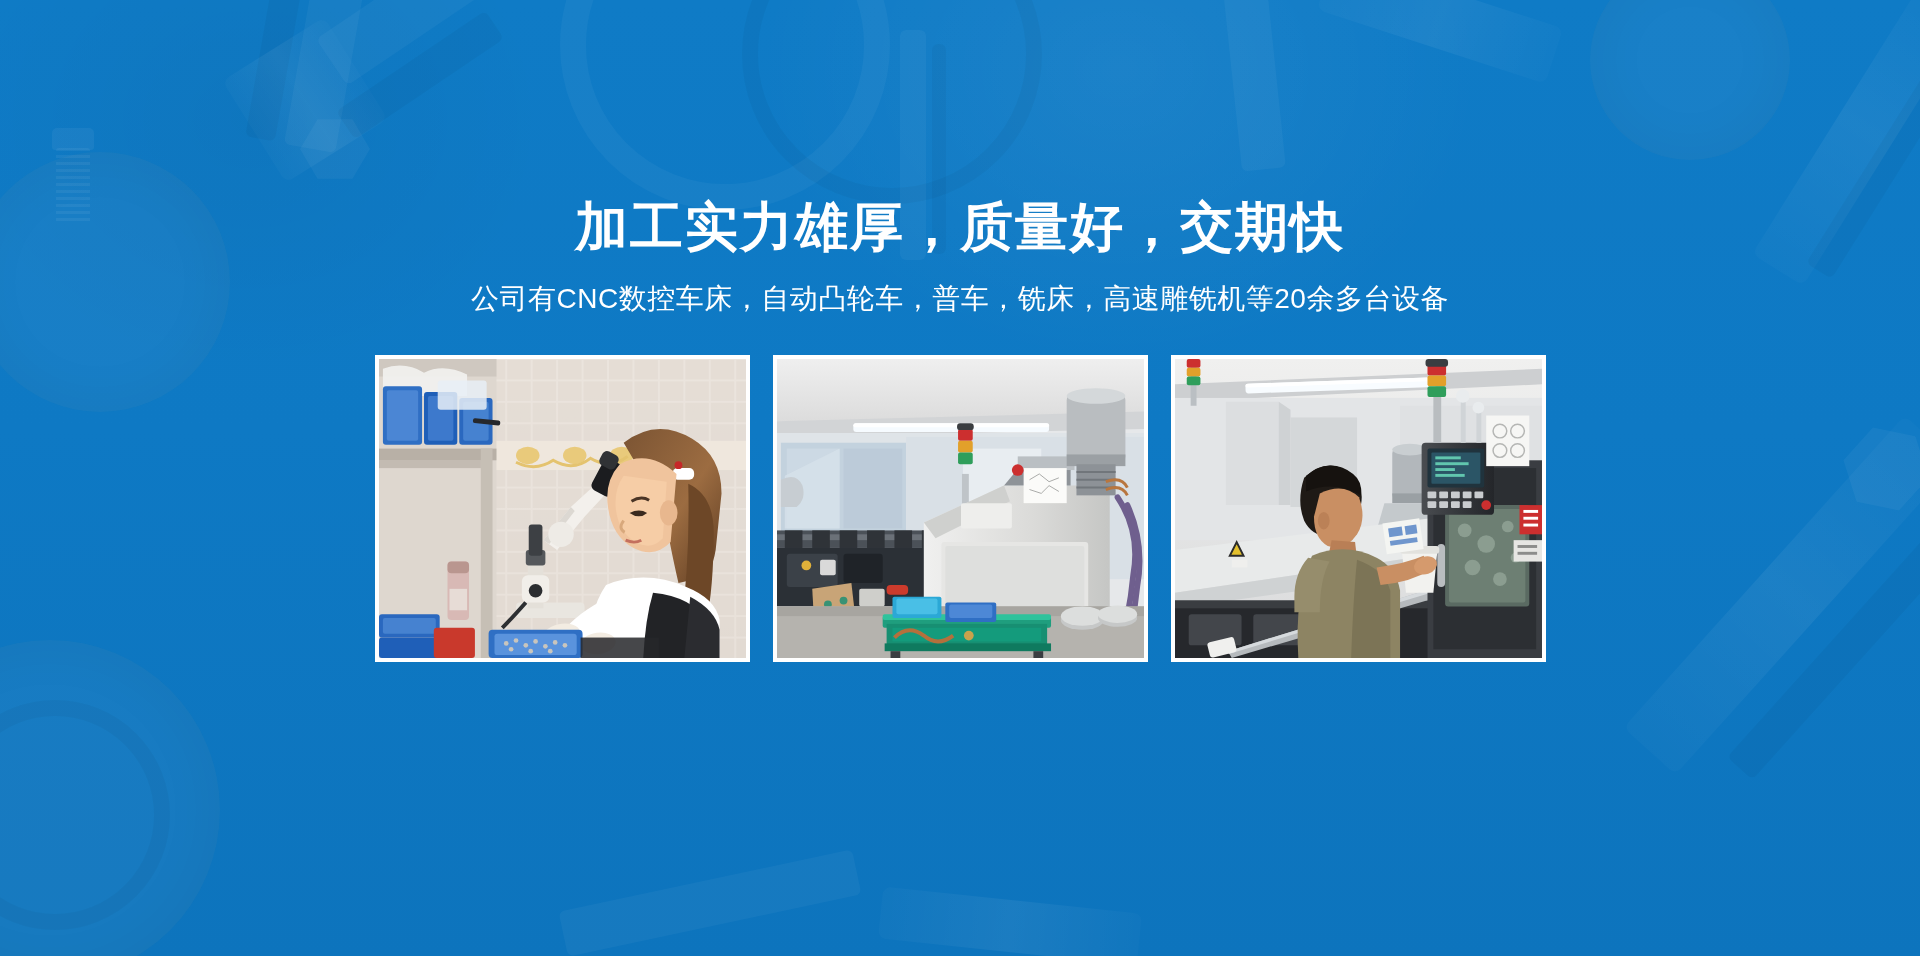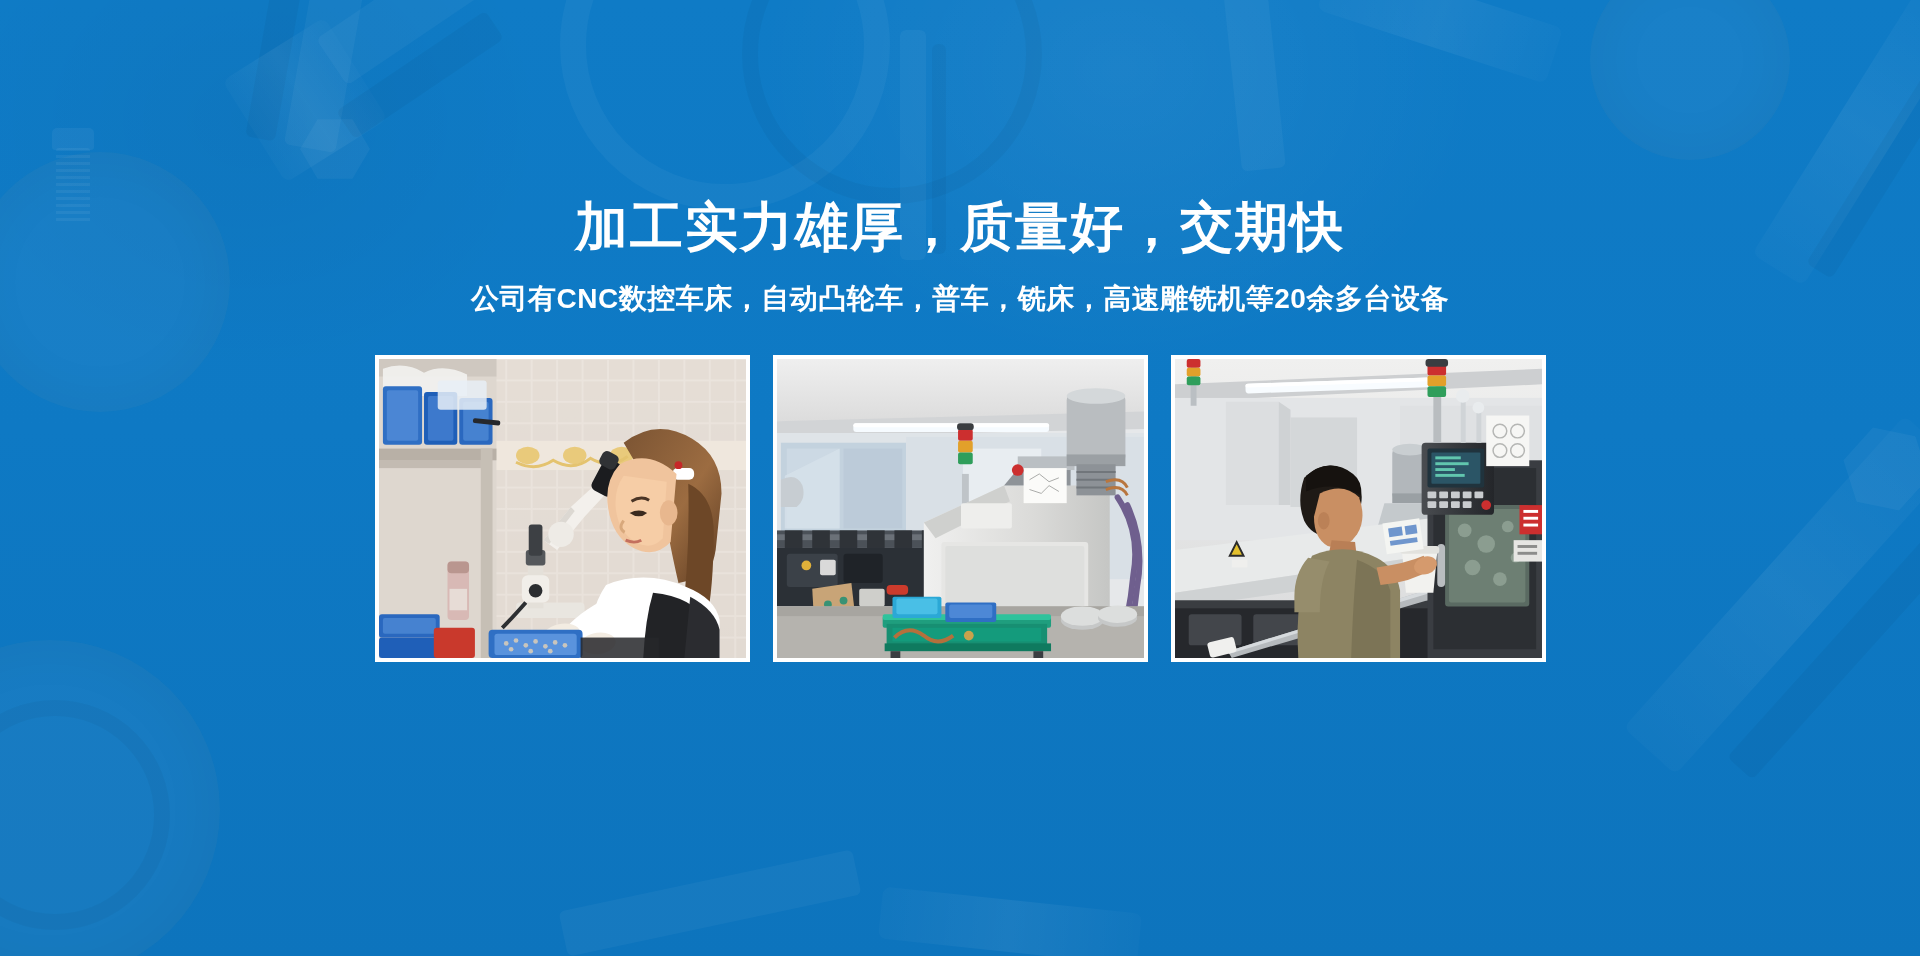--- a/index.html
+++ b/index.html
@@ -81,21 +81,21 @@
     font-size:53px;
     font-weight:bold;
     color:#ffffff;
     letter-spacing:2px;
     line-height:1.18;
     white-space:nowrap;
   }
   .subtitle {
     margin-top:22px;
     font-size:28px;
-    font-weight:bold;
+    font-weight:normal;
     color:#ffffff;
     letter-spacing:0.5px;
     line-height:1.3;
     white-space:nowrap;
   }
 
   
   .gallery {
     position:absolute;
     top:355px;

